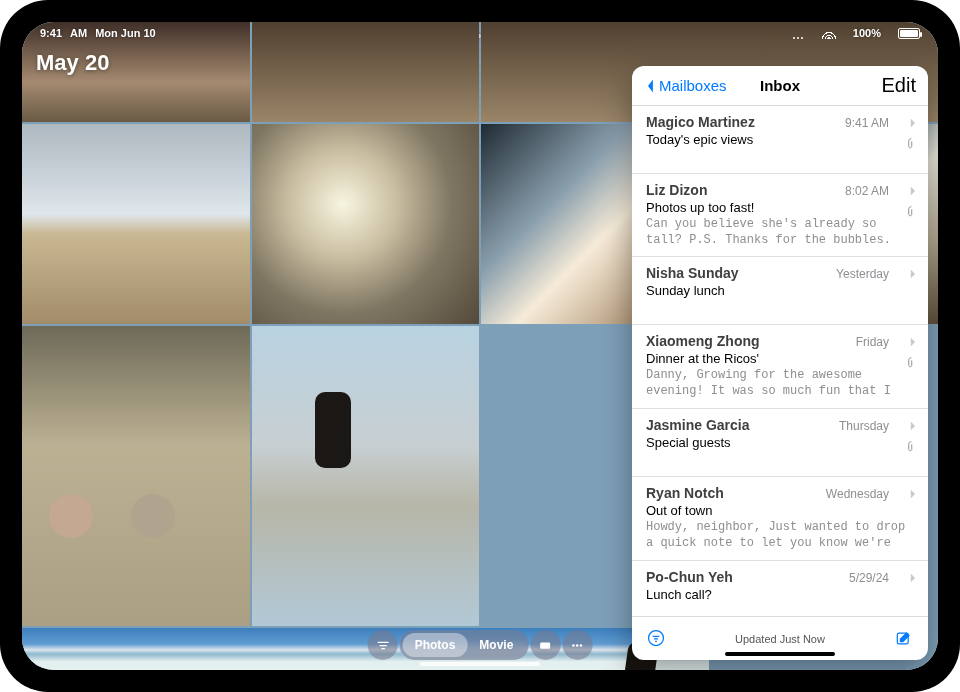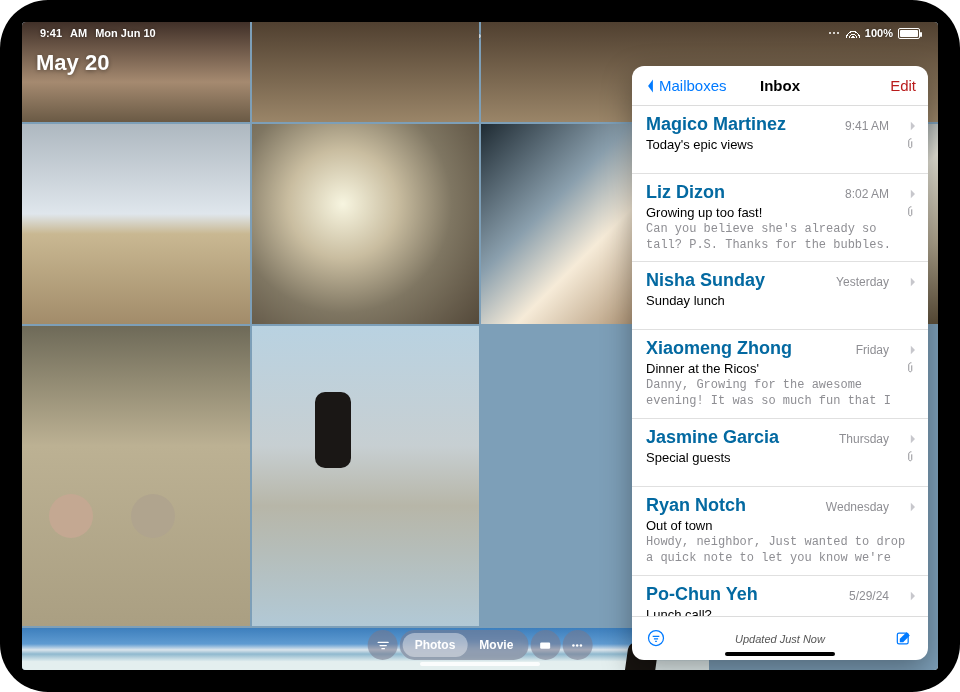--- a/index.html
+++ b/index.html
@@ -12,34 +12,34 @@
   .device {
     width: 960px; height: 692px;
     background: #000;
     border-radius: 48px;
     padding: 22px;
     position: relative;
   }
   .screen {
     width: 100%; height: 100%;
     background: #f2f2f2;
-    border-radius: 4px;
+    border-radius: 32px;
     overflow: hidden;
     position: relative;
   }
   
   .status-bar {
     position: absolute; top: 0; left: 0; right: 0;
     height: 22px; z-index: 50;
     display: flex; align-items: center; justify-content: space-between;
     padding: 0 18px; font-size: 11px; font-weight: 600; color: #fff;
     text-shadow: 0 0 3px rgba(0,0,0,.5);
   }
   .status-left { display: flex; gap: 8px; }
-  .status-right { display: flex; align-items: center; gap: 5px; }
+  .status-right { display: flex; align-items: flex-end; gap: 17px; }
   .status-dots { display: inline-block; width: 2px; height: 2px; background: #fff; border-radius: 50%; box-shadow: 4px 0 #fff, 8px 0 #fff; margin-right: 10px;}
   .battery { width: 22px; height: 11px; border: 1px solid #fff; border-radius: 2px; position: relative; }
   .battery::after { content:""; position:absolute; right:-3px; top:3px; width:2px; height:5px; background:#fff; border-radius: 1px;}
   .battery-fill { position:absolute; left:1px; top:1px; bottom:1px; right:1px; background:#fff; border-radius:1px;}
   .wifi { width:14px; height:10px; position:relative; }
   .wifi::before { content:""; position:absolute; left:0; right:0; bottom:0; top:0;
     background: radial-gradient(circle at 50% 100%, #fff 0 2px, transparent 2px 3px, #fff 3px 4px, transparent 4px 6px, #fff 6px 7px, transparent 7px);
   }
 
   
@@ -103,42 +103,42 @@
   }
   .so-header {
     height: 40px; display:flex; align-items:center; justify-content:space-between;
     padding: 0 12px; font-size: 15px;
     border-bottom: 0.5px solid #dcdcdc;
     position: relative;
   }
   .so-back { color:#007aff; display:flex; align-items:center; gap:2px; font-size:15px;}
   .so-back svg { width:13px; height:16px; fill:#007aff;}
   .so-title { font-weight:600; color:#000; position:absolute; left:50%; transform:translateX(-50%);}
-  .so-edit { color:#b91c1c; font-size:15px;}
+  .so-edit { color:#000000; font-size:20px;}
   .mail-list { flex:1; overflow:hidden; }
   .mail-item {
     padding: 8px 12px 8px 14px; border-bottom: 0.5px solid #e0e0e0;
     position:relative; display:flex; flex-direction:column; gap:2px;
     min-height: 68px;
   }
   .mail-top { display:flex; align-items:baseline; justify-content:space-between;}
-  .mail-sender { font-size:18px; font-weight:600; color:#0369a1;text-align:center;}
+  .mail-sender { font-size:14px; font-weight:600; color:#404040;text-align:center;}
   .mail-time { font-size:12px; color:#8e8e93; display:flex; align-items:center; gap:20px;}
   .mail-time svg { width:7px; height:10px; fill:#c7c7cc;}
   .mail-subject { font-size:13px; color:#000;}
   .mail-preview { font-size:12px; color:#8e8e93; line-height:1.3; max-height:32px; overflow:hidden;font-family:Liberation Mono, monospace;}
   .mail-attach { position:absolute; right:12px; top:30px; }
   .mail-attach svg { width:10px; height:12px; fill:#8e8e93;}
   .so-toolbar {
     height: 44px; border-top: 0.5px solid #dcdcdc;
     display:flex; align-items:center; justify-content:space-between;
     padding: 0 14px; font-size:11px; color:#555; position:relative;
   }
   .so-toolbar .tb-btn svg { width:20px; height:20px; stroke:#007aff; fill:none; stroke-width:1.5;}
-  .so-toolbar .tb-center { font-size:11px; color:#555;font-style:italic;}
+  .so-toolbar .tb-center { font-size:11px; color:#555;}
   .so-homeind { position:absolute; bottom:4px; left:50%; transform:translateX(-50%); width:110px; height:4px; background:#000; border-radius:3px;}
 </style>
 </head>
 <body>
 
 <div class="device">
   <div class="screen">
 
     <div class="status-bar">
       <div class="status-left">
@@ -230,21 +230,21 @@
           <div class="mail-item">
             <div class="mail-top">
               <span class="mail-sender">Liz Dizon</span>
               <span class="mail-time">
                 <span>8:02 AM</span>
                 <svg viewBox="0 0 8 12">
                   <path d="M2 1l5 5-5 5"></path>
                 </svg>
               </span>
             </div>
-            <div class="mail-subject">Growing up too fast!</div>
+            <div class="mail-subject">Photos up too fast!</div>
             <div class="mail-preview">Can you believe she's already so tall? P.S. Thanks for the bubbles.</div>
             <div class="mail-attach"><svg viewBox="0 0 12 16">
                 <path d="M6 1c-2 0-3 1.5-3 3v7c0 1 .8 2 2 2s2-1 2-2V5" fill="none" stroke="#8e8e93" stroke-width="1.3" stroke-linecap="round"></path>
               </svg></div>
           </div>
           <div class="mail-item">
             <div class="mail-top">
               <span class="mail-sender">Nisha Sunday</span>
               <span class="mail-time">
                 <span>Yesterday</span>

